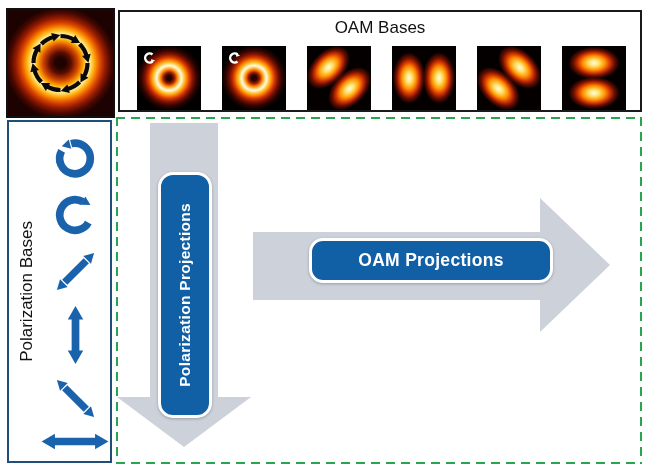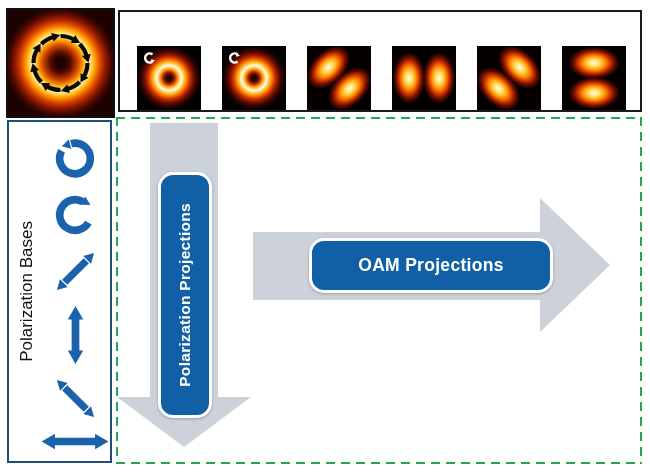--- a/index.html
+++ b/index.html
@@ -102,21 +102,21 @@
   .pill{
     position:absolute;background:#1160a6;border:3px solid #fff;border-radius:15px;
     box-sizing:border-box;display:flex;align-items:center;justify-content:center;
     box-shadow:0 1px 3px rgba(0,0,0,0.25);
   }
   #v-pill{left:158px;top:172px;width:54px;height:246px;}
   #v-pill span{
     writing-mode:vertical-rl;transform:rotate(180deg);
     color:#fff;font-weight:bold;font-size:15.5px;white-space:nowrap;letter-spacing:0.3px;
   }
-  #h-pill{left:309px;top:238px;width:244px;height:55px;}
+  #h-pill{left:309px;top:238px;width:244px;height:45px;border-radius:14px;}
   #h-pill span{color:#fff;font-weight:bold;font-size:17.5px;letter-spacing:0.3px;}
 </style>
 </head>
 <body>
 
 <div id="stage">
 
   <div id="hero">
     <svg viewBox="0 0 105 105" aria-hidden="true">
       <defs>
@@ -130,20 +130,21 @@
       <use href="#seg" transform="rotate(90 52.5 52.5)"></use>
       <use href="#seg" transform="rotate(135 52.5 52.5)"></use>
       <use href="#seg" transform="rotate(180 52.5 52.5)"></use>
       <use href="#seg" transform="rotate(225 52.5 52.5)"></use>
       <use href="#seg" transform="rotate(270 52.5 52.5)"></use>
       <use href="#seg" transform="rotate(315 52.5 52.5)"></use>
     </svg>
   </div>
 
   <div id="oam-panel">
+    <div id="oam-title">OAM Bases</div>
     <div id="oam-thumbs">
 
       <div class="thumb donut">
         <svg class="chirality" viewBox="0 0 14 14">
           <path d="M10.5,3.5 A4.5,4.5 0 1 0 10.5,10.5" fill="none" stroke="#fff" stroke-width="2.4"></path>
           <polygon points="13,9.2 9.2,12.6 9.1,8.2" fill="#fff"></polygon>
         </svg>
       </div>
 
       <div class="thumb donut">

